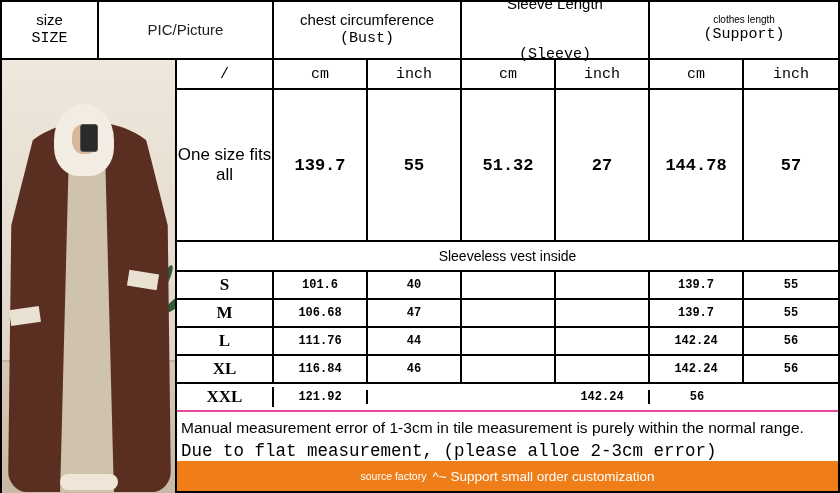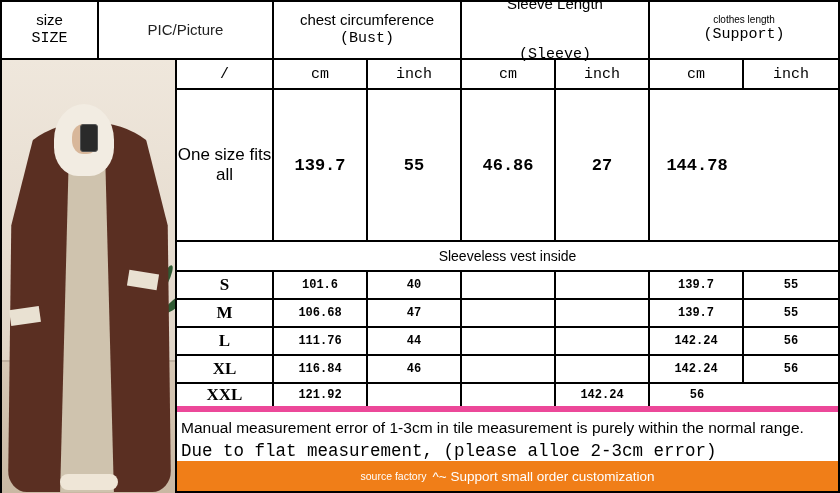--- a/index.html
+++ b/index.html
@@ -125,21 +125,21 @@
     font-family: "Liberation Sans", sans-serif;
     font-size: 14px;
   }
 
   .size-row {
     height: 28px;
     border-bottom: 2px solid #000;
   }
   .size-row .cell { font-size: 12px; font-weight: bold; }
   .size-row .lbl { font-family: "Liberation Serif", serif; font-size: 17px; }
-  .size-row.last { border-bottom: 6px solid #ec4899; }
+  .size-row.last { border-bottom: 2px solid #ec4899; align-items: center; }
 
   
   .c-size { width: 97px; }
   .c-a    { width: 94px; }
   .c-b    { width: 94px; }
   .c-c    { width: 94px; }
   .c-d    { width: 94px; }
   .c-e    { width: 94px; }
   .c-f    { width: 94px; }
 
@@ -369,23 +369,24 @@
         <div class="cell c-c">cm</div>
         <div class="cell c-d">inch</div>
         <div class="cell c-e">cm</div>
         <div class="cell c-f">inch</div>
       </div>
 
       <div class="row onesize-row">
         <div class="cell c-size onesize-label">One size fits all</div>
         <div class="cell c-a">139.7</div>
         <div class="cell c-b">55</div>
-        <div class="cell c-c">46.86</div>
+        <div class="cell c-c">51.32</div>
         <div class="cell c-d">27</div>
         <div class="cell c-e">144.78</div>
+        <div class="cell c-f">57</div>
       </div>
 
       <div class="note-row">Sleeveless vest inside</div>
 
       <div class="row size-row">
         <div class="cell c-size lbl">S</div>
         <div class="cell c-a">101.6</div>
         <div class="cell c-b">40</div>
         <div class="cell c-c"></div>
         <div class="cell c-d"></div>

